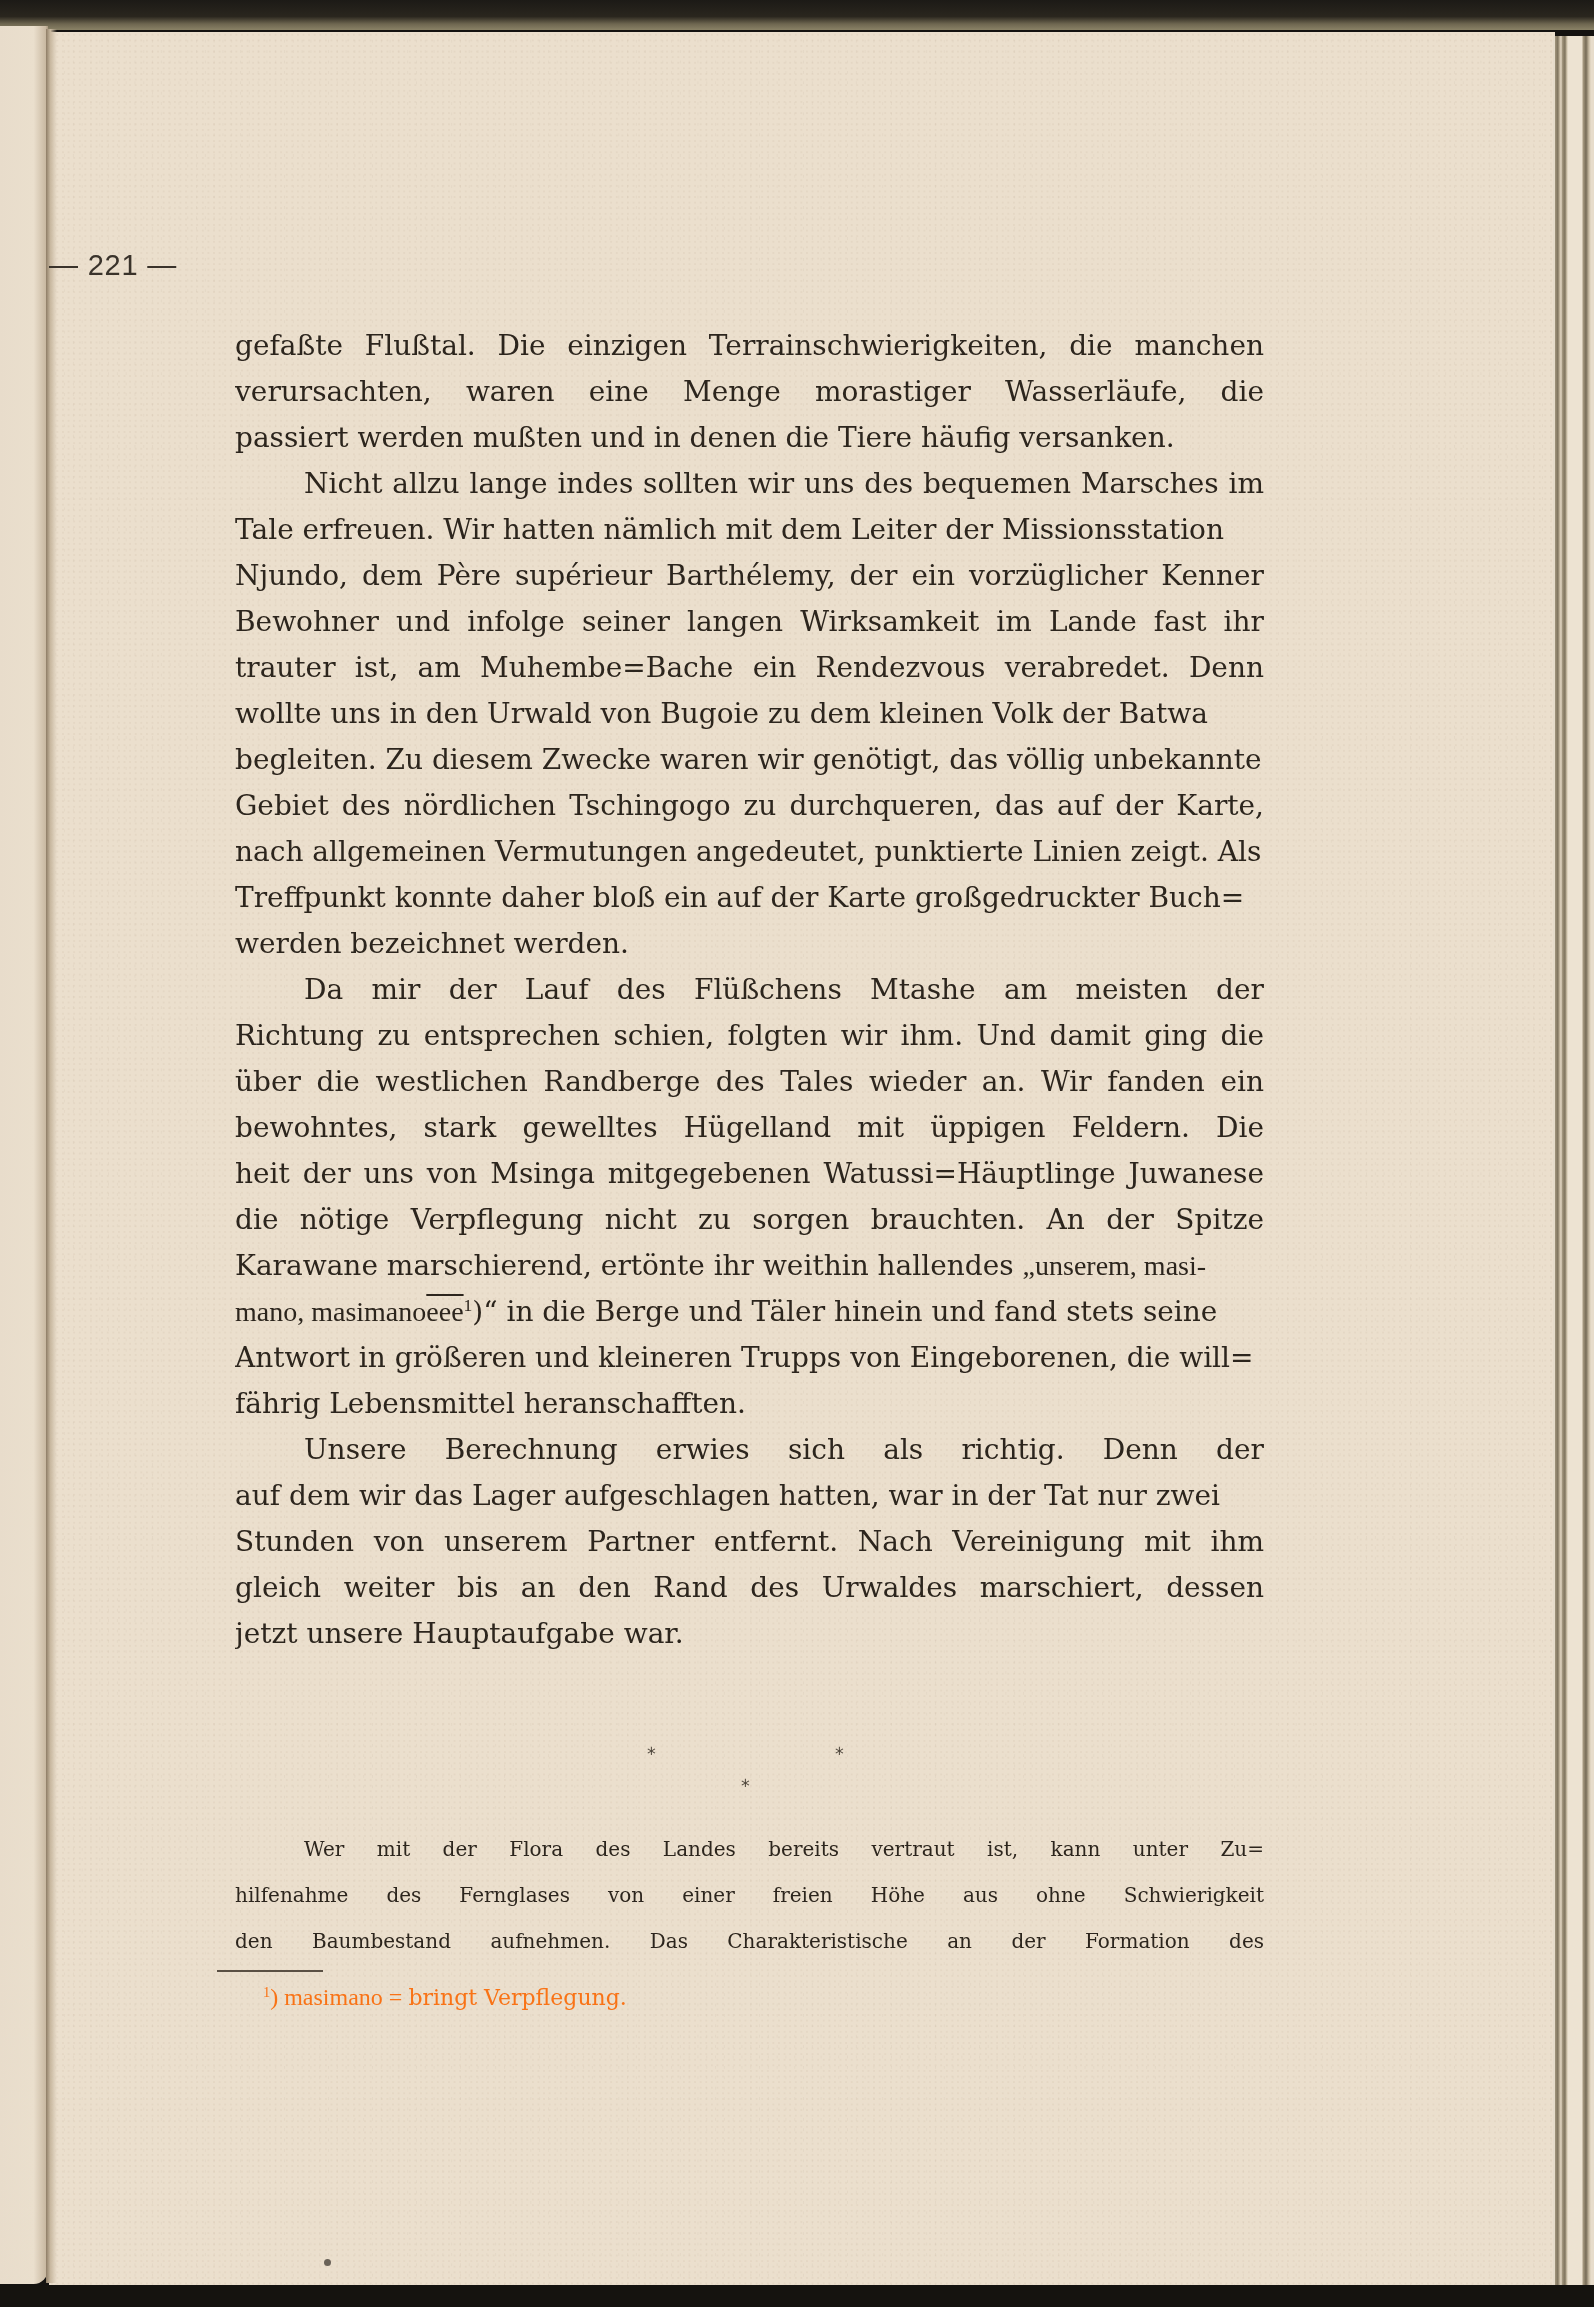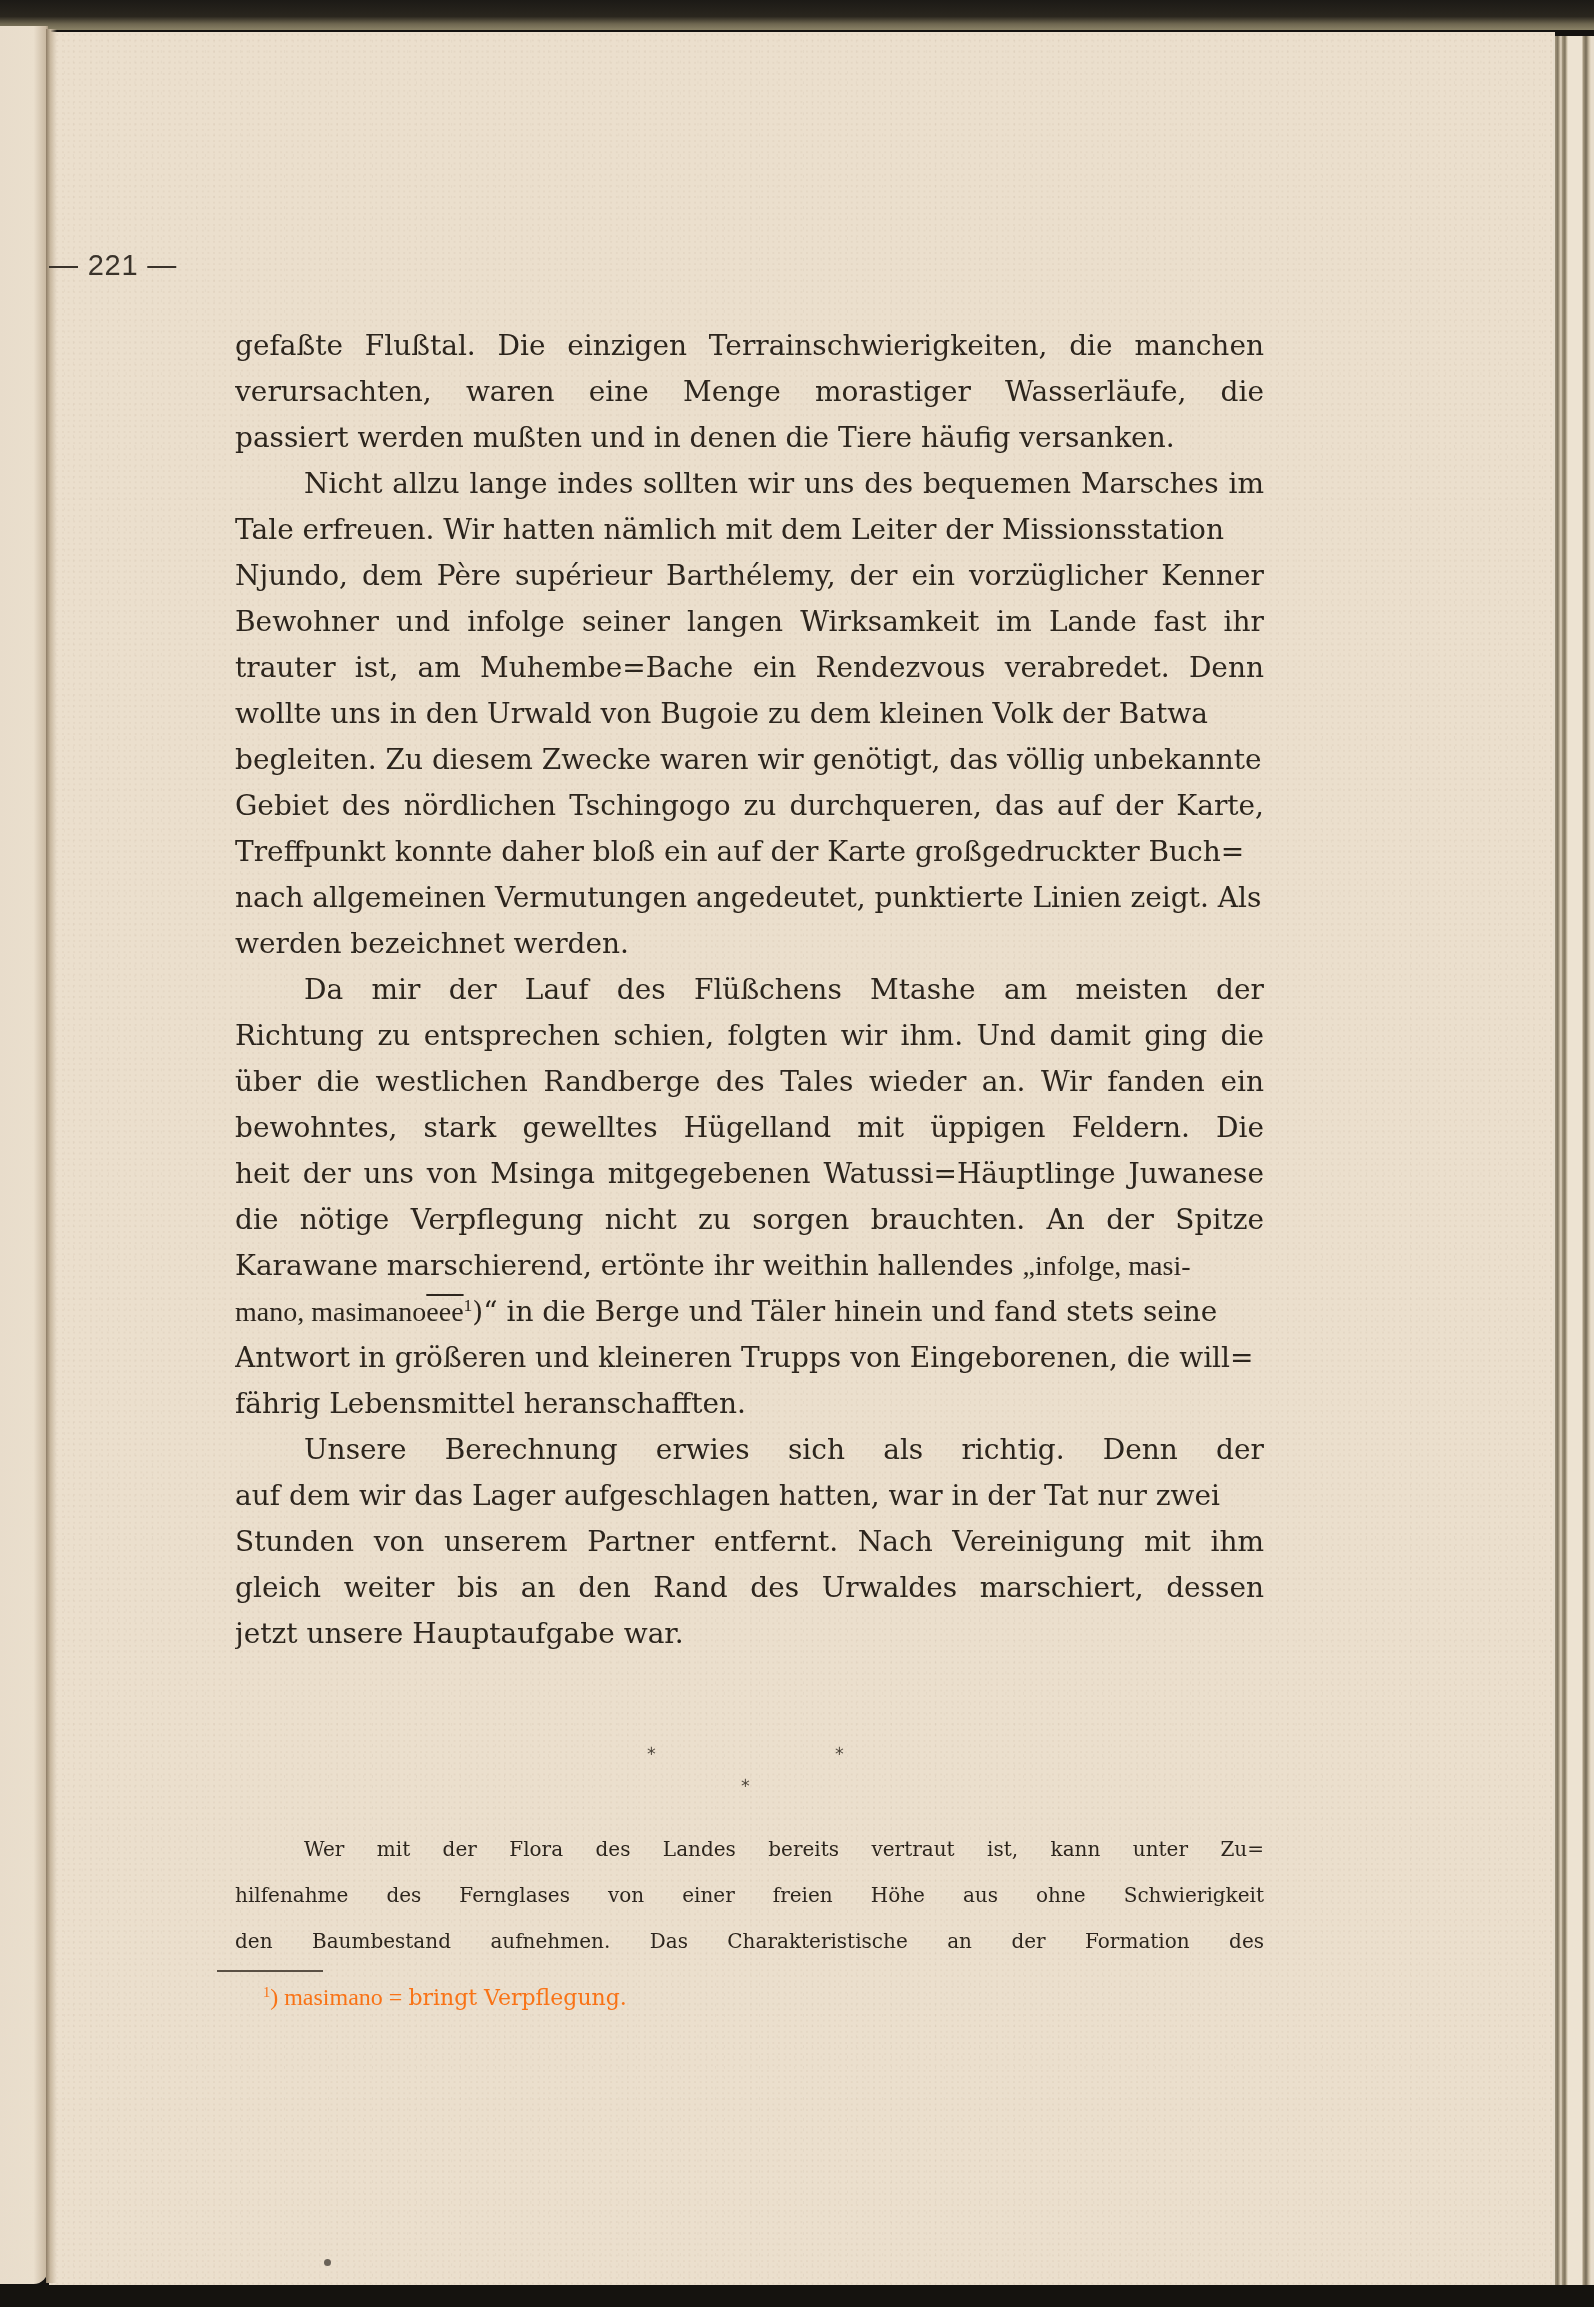--- a/index.html
+++ b/index.html
@@ -183,33 +183,33 @@
 
   <div>
     <span class="line indent">Nicht allzu lange indes sollten wir uns des bequemen Marsches im ebenen</span>
     <span class="line">Tale erfreuen. Wir hatten nämlich mit dem Leiter der Missionsstation</span>
     <span class="line">Njundo, dem Père supérieur Barthélemy, der ein vorzüglicher Kenner der</span>
     <span class="line">Bewohner und infolge seiner langen Wirksamkeit im Lande fast ihr Ver=</span>
     <span class="line">trauter ist, am Muhembe=Bache ein Rendezvous verabredet. Denn Barthélemy</span>
     <span class="line">wollte uns in den Urwald von Bugoie zu dem kleinen Volk der Batwa</span>
     <span class="line">begleiten. Zu diesem Zwecke waren wir genötigt, das völlig unbekannte</span>
     <span class="line">Gebiet des nördlichen Tschingogo zu durchqueren, das auf der Karte, nur</span>
+    <span class="line">nach allgemeinen Vermutungen angedeutet, punktierte Linien zeigt. Als</span>
     <span class="line">Treffpunkt konnte daher bloß ein auf der Karte großgedruckter Buch=</span>
-    <span class="line">nach allgemeinen Vermutungen angedeutet, punktierte Linien zeigt. Als</span>
     <span class="line last">werden bezeichnet werden.</span>
   </div>
 
   <div>
     <span class="line indent">Da mir der Lauf des Flüßchens Mtashe am meisten der einzuschlagenden</span>
     <span class="line">Richtung zu entsprechen schien, folgten wir ihm. Und damit ging die Kletterei</span>
     <span class="line">über die westlichen Randberge des Tales wieder an. Wir fanden ein dicht</span>
     <span class="line">bewohntes, stark gewelltes Hügelland mit üppigen Feldern. Die Anwesen=</span>
     <span class="line">heit der uns von Msinga mitgegebenen Watussi=Häuptlinge Juwanese und</span>
     <span class="line">die nötige Verpflegung nicht zu sorgen brauchten. An der Spitze unserer</span>
-    <span class="line"><span>Karawane marschierend, ertönte ihr weithin hallendes </span><span class="roman">„infolge, masi-</span></span>
+    <span class="line"><span>Karawane marschierend, ertönte ihr weithin hallendes </span><span class="roman">„unserem, masi-</span></span>
     <span class="line"><span class="roman">mano, masimano</span><span class="roman overline">eee</span><sup class="fn">1</sup><span>)“ in die Berge und Täler hinein und fand stets seine</span></span>
     <span class="line">Antwort in größeren und kleineren Trupps von Eingeborenen, die will=</span>
     <span class="line last">fährig Lebensmittel heranschafften.</span>
   </div>
 
   <div>
     <span class="line indent">Unsere Berechnung erwies sich als richtig. Denn der Mhungo=Berg,</span>
     <span class="line">auf dem wir das Lager aufgeschlagen hatten, war in der Tat nur zwei</span>
     <span class="line">Stunden von unserem Partner entfernt. Nach Vereinigung mit ihm wurde</span>
     <span class="line">gleich weiter bis an den Rand des Urwaldes marschiert, dessen Erforschung</span>

